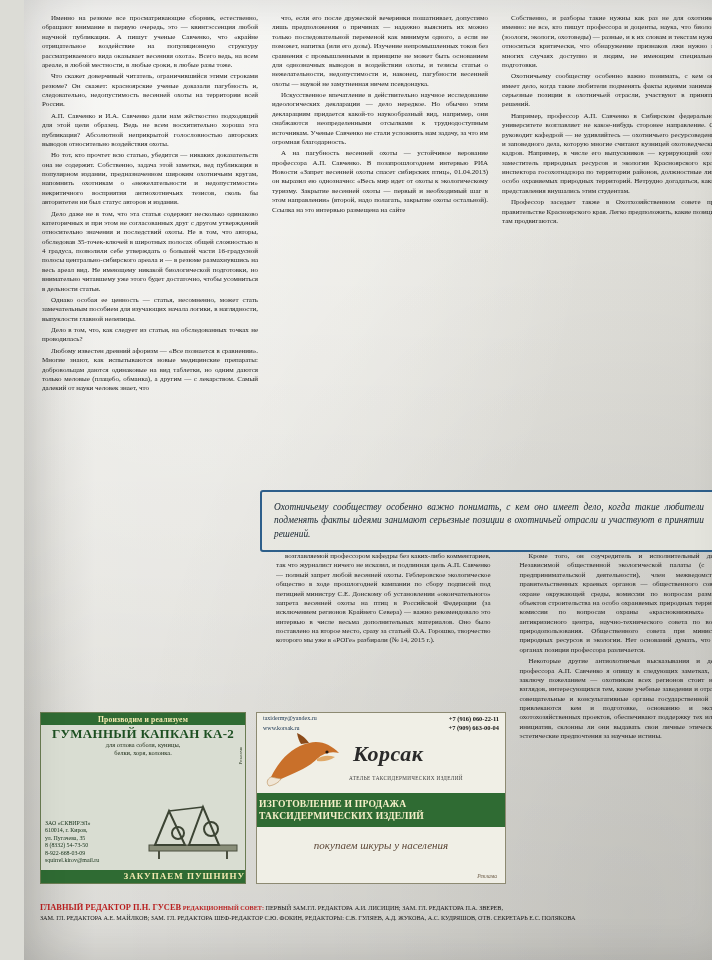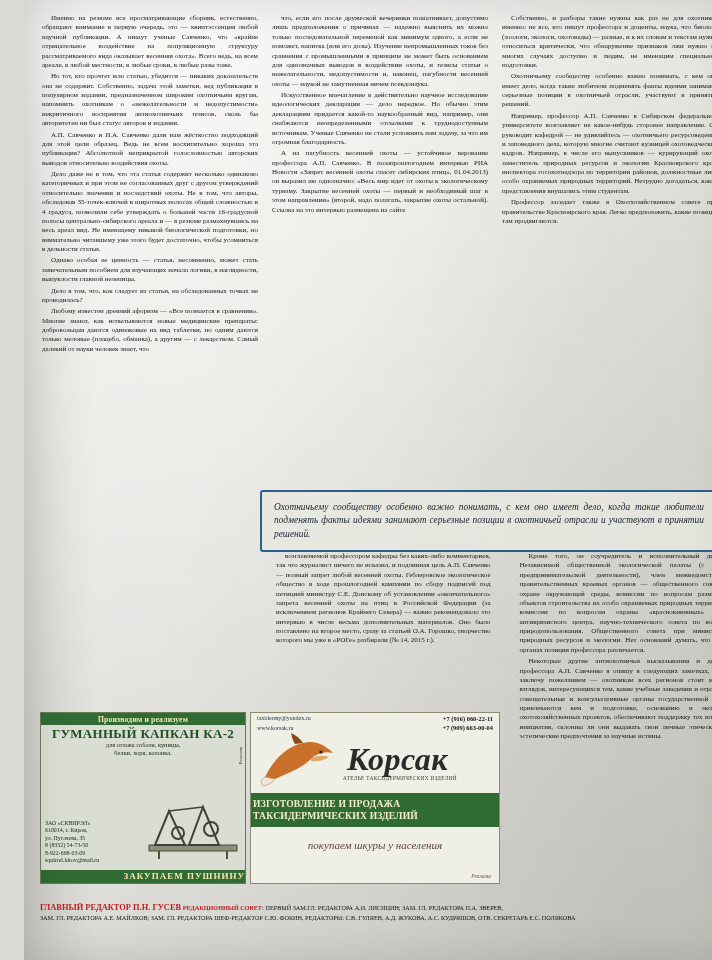--- a/index.html
+++ b/index.html
@@ -85,21 +85,21 @@
   }
   .lower-cols .col { width: 222px; }
   
   .ads {
     position: absolute;
     left: 16px;
     top: 712px;
     width: 466px;
     height: 175px;
     display: flex;
-    gap: 4px;
+    gap: 10px;
   }
   .ad1 {
     position: relative;
     width: 206px;
     height: 172px;
     background: #d9ddd2;
     border: 1px solid #6a7c52;
     box-sizing: border-box;
     overflow: hidden;
   }
@@ -187,21 +187,21 @@
     line-height: 1.35;
     font-weight: bold;
   }
   .ad2 .brand {
     position: absolute;
     left: 96px;
     top: 28px;
     font-family: "Liberation Serif", serif;
     font-style: italic;
     font-weight: bold;
-    font-size: 32px;
+    font-size: 22px;
     color: #2a2a2a;
     letter-spacing: .5px;
   }
   .ad2 .brandsub {
     position: absolute;
     left: 92px;
     top: 62px;
     font-size: 5.2px;
     color: #3a3a3a;
     letter-spacing: .4px;
@@ -279,22 +279,23 @@
 </style>
 </head>
 <body>
 
 <div class="page">
   <div class="paper-texture"></div>
 
   <div class="cols">
     <div class="col">
       <p>Именно на резюме все просматривающие сборник, естественно, обращают внимание в первую очередь, это — квинтэссенция любой научной публикации. А пишут ученые Савченко, что «крайне отрицательное воздействие на популяционную структуру рассматриваемого вида оказывает весенняя охота». Всего ведь, на всем ареале, в любой местности, в любые сроки, в любые разы тоже.</p>
+      <p>Что скажет доверчивый читатель, ограничившийся этими строками резюме? Он скажет: красноярские ученые доказали пагубность и, следовательно, недопустимость весенней охоты на территории всей России.</p>
+      <p>А.П. Савченко и И.А. Савченко дали нам жёсткостно подходящий для этой цели образец. Ведь не всем восхитительно хороша эта публикация? Абсолютной неприкрытой голословностью авторских выводов относительно воздействия охоты.</p>
       <p>Но тот, кто прочтет всю статью, убедится — никаких доказательств она не содержит. Собственно, задача этой заметки, вед публикация в популярном издании, предназначенном широким охотничьим кругам, напомнить охотникам о «нежелательности и недопустимости» некритичного восприятия антиохотничьих тезисов, сколь бы авторитетен ни был статус авторов и издания.</p>
-      <p>А.П. Савченко и И.А. Савченко дали нам жёсткостно подходящий для этой цели образец. Ведь не всем восхитительно хороша эта публикация? Абсолютной неприкрытой голословностью авторских выводов относительно воздействия охоты.</p>
       <p>Дело даже не в том, что эта статья содержит несколько одинаково категоричных и при этом не согласованных друг с другом утверждений относительно значения и последствий охоты. Не в том, что авторы, обследовав 35-точек-ключей в широтных полосах общей сложностью в 4 градуса, позволили себе утверждать о большей части 16-градусной полосы центрально-сибирского ареала и — в резюме размахнувшись на весь ареал вид. Не имеющему никакой биологической подготовки, но внимательно читавшему уже этого будет достаточно, чтобы усомниться в дельности статьи.</p>
       <p>Однако особая ее ценность — статья, несомненно, может стать замечательным пособием для изучающих начала логики, в наглядности, выпуклости главной нелепицы.</p>
       <p>Дело в том, что, как следует из статьи, на обследованных точках не проводилась?</p>
       <p>Любому известен древний афоризм — «Все познается в сравнении». Многие знают, как испытываются новые медицинские препараты: добровольцам даются одинаковые на вид таблетки, но одним даются только меловые (плацебо, обманка), а другим — с лекарством. Самый далекий от науки человек знает, что</p>
     </div>
     <div class="col">
       <p>что, если его после дружеской вечеринки пошатнивает, допустимо лишь предположения о причинах — надежно выяснить их можно только последовательной переменой как минимум одного, а если не поможет, напитка (или его дозы). Изучение непромышленных токов без сравнения с промышленными в принципе не может быть основанием для однозначных выводов в воздействии охоты, и тезисы статьи о нежелательности, недопустимости и, наконец, пагубности весенней охоты — наукой не замутненная ничем псевдонаука.</p>
       <p>Искусственное впечатление в действительно научное исследование идеологических декларации — дело нередкое. Но обычно этим декларациям придается какой-то наукообразный вид, например, они снабжаются неопределенными отсылками к труднодоступным источникам. Ученые Савченко не стали усложнять нам задачу, за что им огромная благодарность.</p>
       <p>А на пагубность весенней охоты — устойчивое верование профессора А.П. Савченко. В позапрошлогоднем интервью РИА Новости «Запрет весенней охоты спасет сибирских птиц», 01.04.2013) он выразил ею однозначно: «Весь мир идет от охоты к экологическому туризму. Закрытие весенней охоты — первый и необходимый шаг в этом направлении» (второй, надо полагать, закрытие охоты остальной). Ссылка на это интервью размещена на сайте</p>
     </div>

